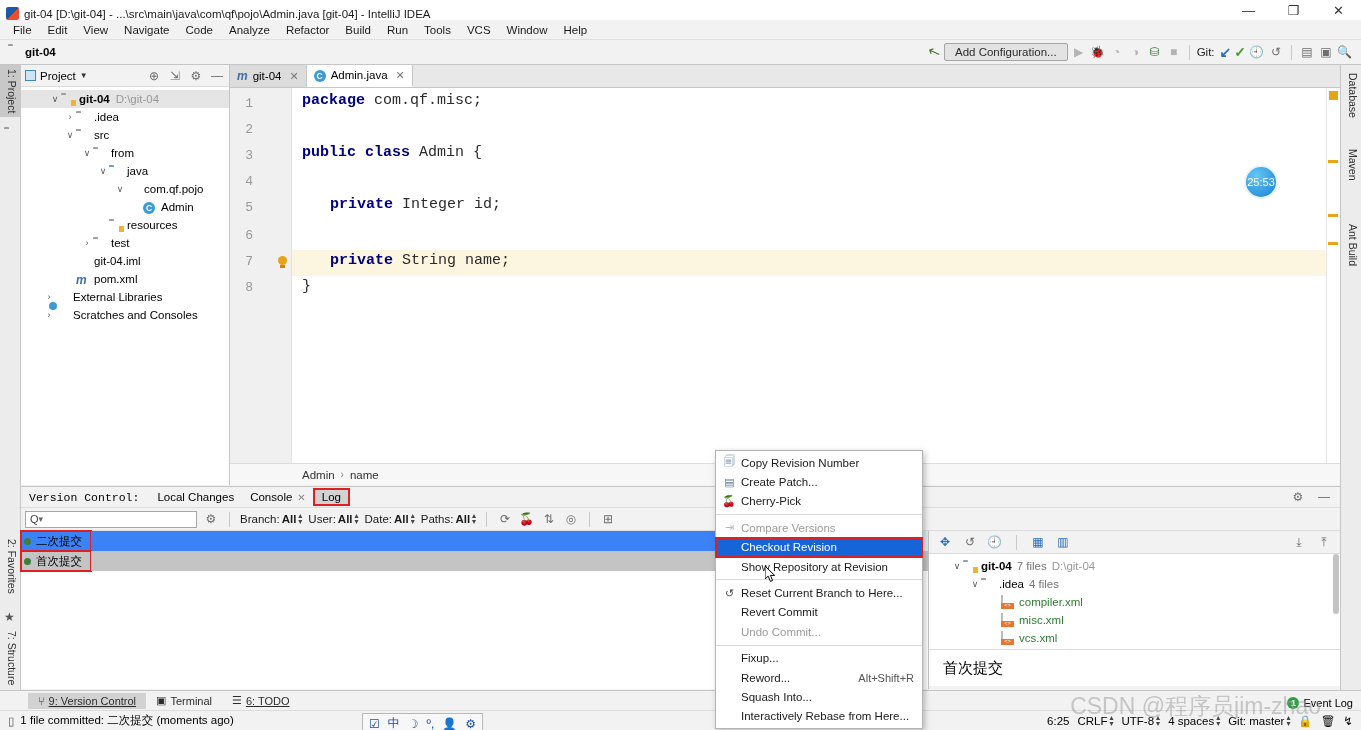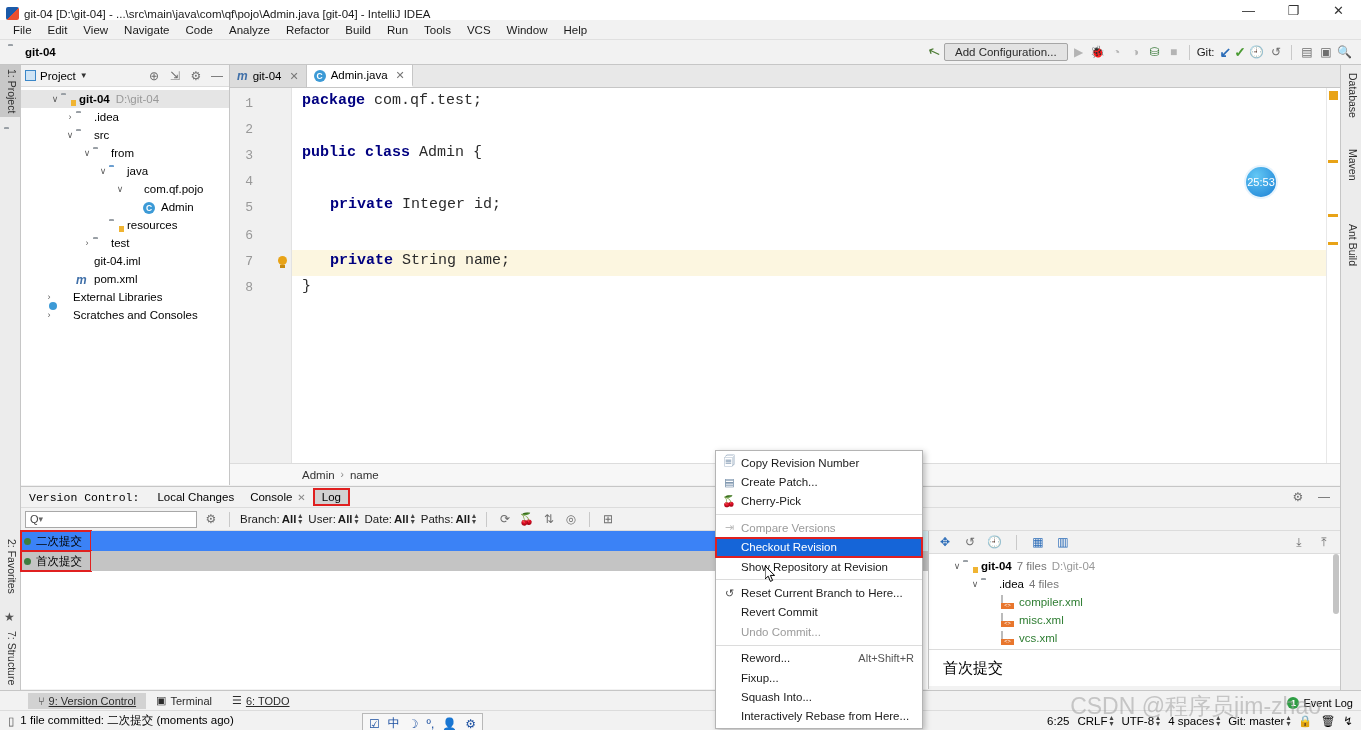--- a/index.html
+++ b/index.html
@@ -393,21 +393,21 @@
         <div class="gnum" style="top:34px;">2</div>
         <div class="gnum" style="top:60px;">3</div>
         <div class="gnum" style="top:86px;">4</div>
         <div class="gnum" style="top:112px;">5</div>
         <div class="gnum" style="top:140px;">6</div>
         <div class="gnum" style="top:166px;">7</div>
         <div class="gnum" style="top:192px;">8</div>
         <div class="bulb" style="left:48px; top:168px;"></div>
       </div>
       <div class="code-lines">
-        <div class="cline" style="top:4px;"><span class="kw">package</span> <span class="ty">com.qf.test;</span></div>
+        <div class="cline" style="top:4px;"><span class="kw">package</span> <span class="ty">com.qf.misc;</span></div>
         <div class="cline" style="top:56px;"><span class="kw">public class</span> <span class="ty">Admin {</span></div>
         <div class="cline" style="top:108px; left:38px;"><span class="kw">private</span> <span class="ty">Integer id;</span></div>
         <div class="cline" style="top:164px; left:38px;"><span class="kw">private</span> <span class="ty">String name;</span></div>
         <div class="cline" style="top:190px;"><span class="ty">}</span></div>
       </div>
       <div class="timer-badge" style="left:1014px; top:77px;">25:53</div>
       <div class="markbar">
         <div class="mark sq"></div>
         <div class="mark" style="top:72px;"></div>
         <div class="mark" style="top:126px;"></div>
@@ -572,26 +572,26 @@
       <span class="mico"></span>
       <span>Revert Commit</span>
     </div>
     <div class="mi disabled">
       <span class="mico"></span>
       <span>Undo Commit...</span>
     </div>
     <div class="mdiv"></div>
     <div class="mi">
       <span class="mico"></span>
+      <span>Fixup...</span>
+    </div>
+    <div class="mi">
+      <span class="mico"></span>
       <span>Reword...</span>
       <span class="acc">Alt+Shift+R</span>
-    </div>
-    <div class="mi">
-      <span class="mico"></span>
-      <span>Fixup...</span>
     </div>
     <div class="mi">
       <span class="mico"></span>
       <span>Squash Into...</span>
     </div>
     <div class="mi">
       <span class="mico"></span>
       <span>Interactively Rebase from Here...</span>
     </div>
   </div>

